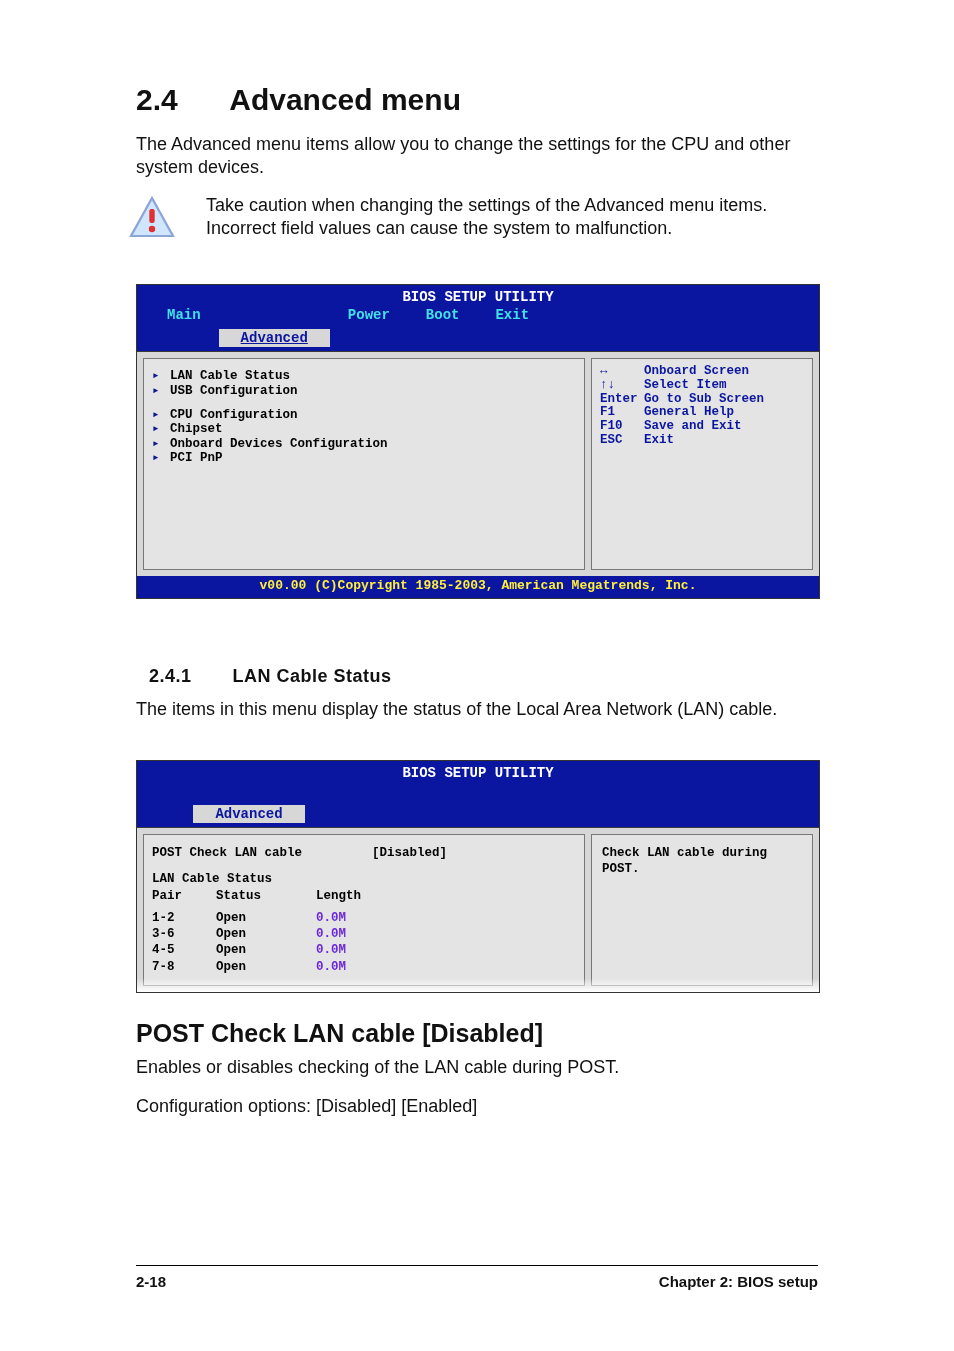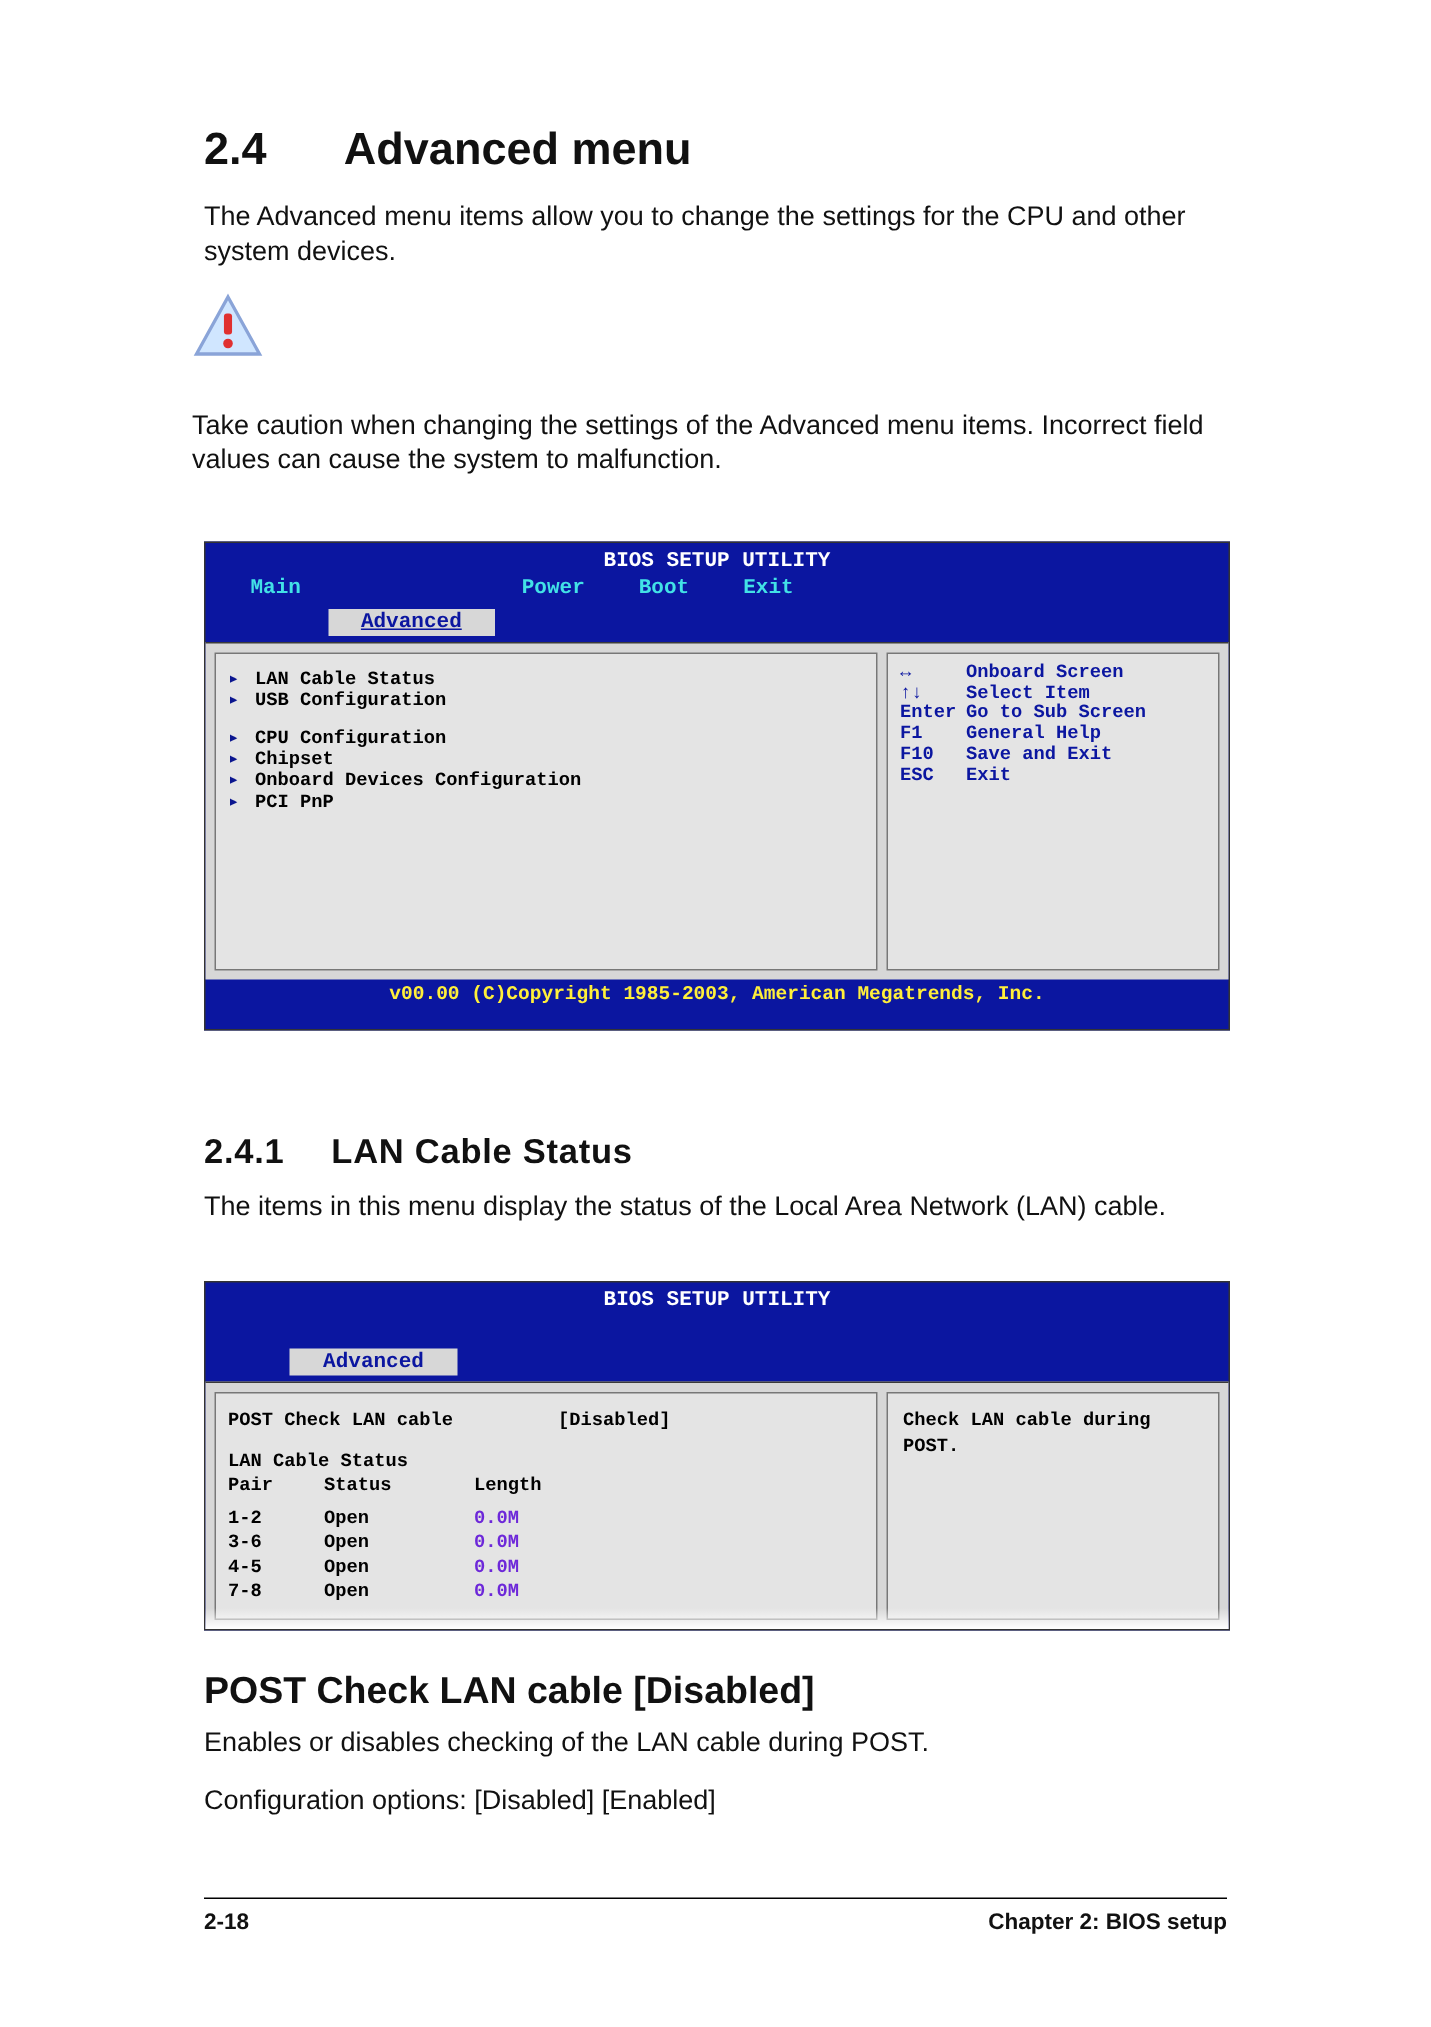--- a/index.html
+++ b/index.html
@@ -13,29 +13,29 @@
     --bios-grey-inner:#e4e4e4;
     --warn-red:#e03030;
     --warn-fill:#d0e6ff;
     --ink:#111;
   }
   html,body{margin:0;padding:0;background:#fff;color:var(--ink);}
   body{width:var(--page-w);min-height:var(--page-h);font-family:"Trebuchet MS","Segoe UI",Arial,sans-serif;font-size:18px;line-height:1.3;position:relative;}
   .page{padding:80px var(--m-side) 0;}
   h1{font-size:30px;font-weight:700;margin:0 0 14px;}
   h1 .secno{display:inline-block;width:86px;}
-  h2{font-size:23px;font-weight:700;margin:0 0 10px;letter-spacing:0.5px;}
+  h2{font-size:18px;font-weight:700;margin:0 13px 10px;letter-spacing:0.5px;}
   h2 .secno{display:inline-block;width:78px;}
   h3{font-size:25px;font-weight:700;margin:0 0 6px;}
   p{margin:0 0 14px;}
   .gap-lg{height:42px;}
   .gap-md{height:24px;}
 
   
-  .caution{display:flex;gap:30px;margin:8px 0 0 -8px;flex-direction:column;}
+  .caution{display:flex;gap:30px;margin:8px 0 0 -8px;}
   .caution .icon{flex:0 0 48px;height:48px;}
   .caution .text{flex:1;}
   .tri{fill:var(--warn-fill);stroke:#8aa4d8;stroke-width:2.2;}
   .excl{fill:var(--warn-red);}
 
   
   .bios{border:1px solid #333;width:100%;background:var(--bios-blue);font-family:"Courier New",monospace;color:#fff;}
   .bios .title-bar{text-align:center;color:#fff;font-weight:700;font-size:14px;padding:3px 0 0;}
   .tabs{display:flex;gap:0;padding:0 12px 4px 12px;font-weight:700;font-size:14px;}
   .tab{color:var(--bios-cyan);padding:0 18px 0 18px;}
@@ -51,21 +51,21 @@
   .mi{display:flex;gap:8px;align-items:flex-start;line-height:1.15;}
   .mi .arrow{color:#0b168f;font-weight:bold;width:10px;}
   .mi .lbl{font-weight:700;}
   .mi-sep{height:10px;}
 
   .help-text{padding:10px 10px 0;font-weight:700;}
   .key-hints{padding:6px 8px 10px;font-weight:700;line-height:1.1;}
   .key-hints .k{color:var(--bios-blue);display:inline-block;width:44px;}
   .key-hints .kl{color:var(--bios-blue);}
 
-  .bios-footer{color:var(--bios-gold);font-weight:700;font-size:13px;text-align:center;padding:2px 0 14px;}
+  .bios-footer{color:var(--bios-gold);font-weight:700;font-size:13px;text-align:center;padding:2px 0 3px;}
 
   
   .bios.short .bios-panes .pane{min-height:150px;}
   .field-row{display:flex;font-weight:700;}
   .field-row .fname{width:220px;}
   .field-row .fval{flex:1;}
   .table-title{margin-top:10px;font-weight:700;}
   .lan-table{font-weight:700;}
   .lan-table .hdr,.lan-table .row{display:flex;}
   .lan-table .c1{width:64px;}

